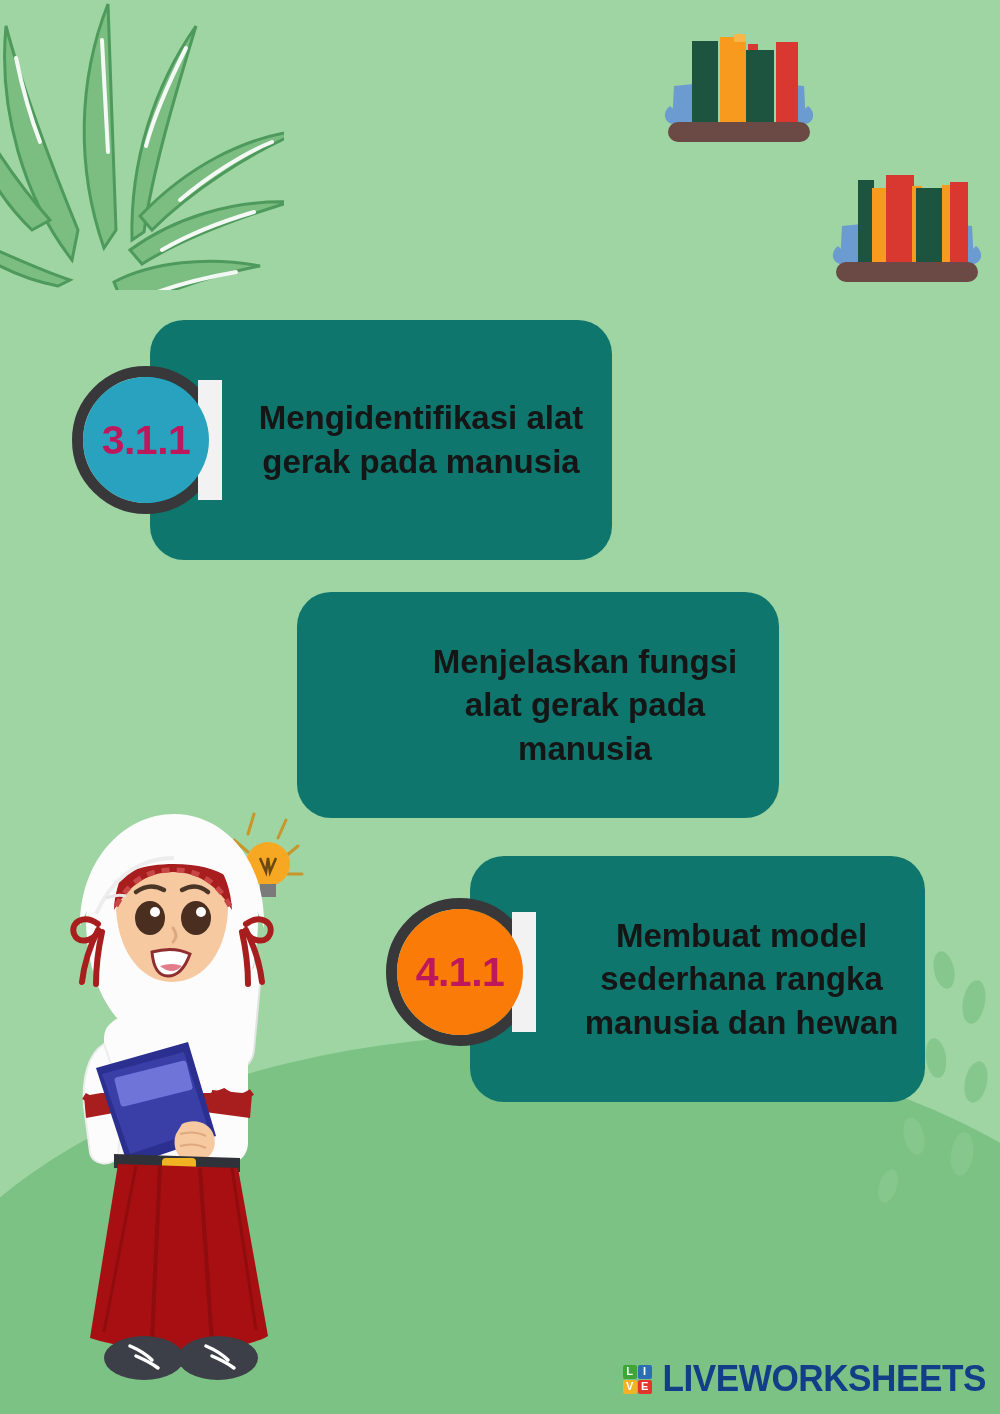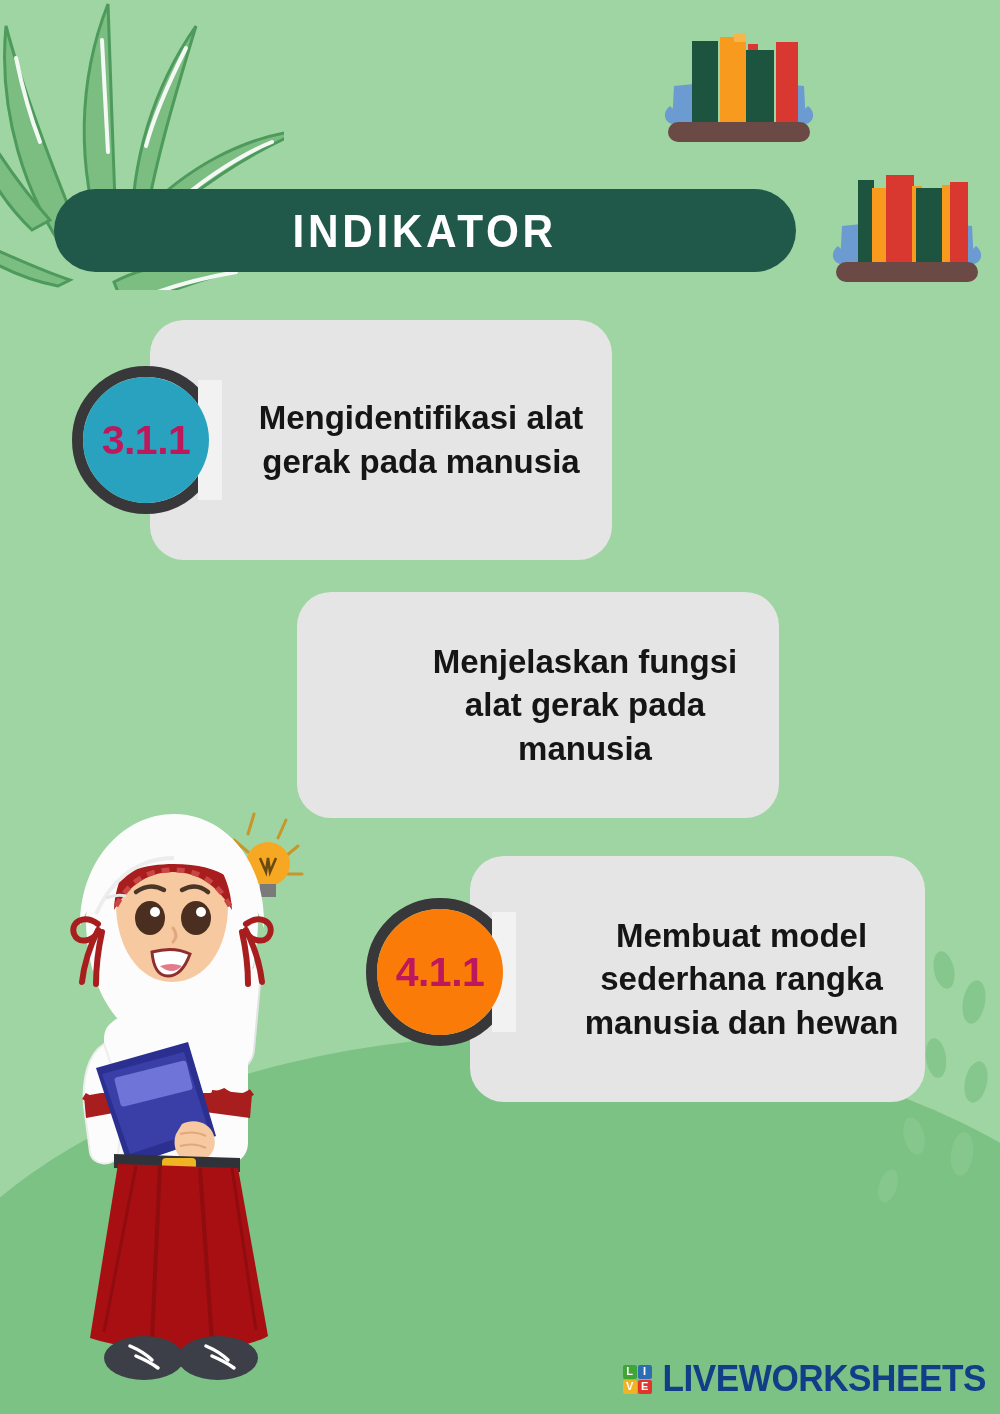--- a/index.html
+++ b/index.html
@@ -64,21 +64,21 @@
     font-weight: bold;
     letter-spacing: 4px;
     text-transform: uppercase;
     font-stretch: condensed;
     transform: scaleX(0.92);
   }
 
   
   .card {
     position: absolute;
-    background: #e5e5e5;
+    background: #0f766e;
     border-radius: 34px;
     box-sizing: border-box;
     display: flex;
     align-items: center;
   }
   .card-text {
     color: #151515;
     font-weight: bold;
     font-size: 33px;
     line-height: 1.32;
@@ -130,21 +130,21 @@
     align-items: center;
     justify-content: center;
     color: #be185d;
     font-weight: bold;
     font-size: 41px;
     letter-spacing: -0.5px;
     z-index: 3;
   }
   .badge-1 { left: 72px;  top: 366px; }
   .badge-2 { left: 232px; top: 630px; }
-  .badge-3 { left: 366px; top: 898px; }
+  .badge-3 { left: 386px; top: 898px; }
 
   
   .shelf { position: absolute; }
   .shelf-1 { left: 660px; top: 28px;  width: 158px; height: 115px; }
   .shelf-2 { left: 828px; top: 168px; width: 158px; height: 115px; }
 
   
   .character {
     position: absolute;
     left: 40px;
@@ -266,23 +266,20 @@
       <rect x="44" y="20" width="16" height="76" fill="#F79A1E"></rect>
       <rect x="58" y="7" width="28" height="89" fill="#D8382F"></rect>
       <rect x="84" y="18" width="10" height="78" fill="#F79A1E"></rect>
       <rect x="88" y="20" width="28" height="76" fill="#1D5440"></rect>
       <rect x="114" y="17" width="12" height="79" fill="#F79A1E"></rect>
       <rect x="122" y="14" width="18" height="82" fill="#D8382F"></rect>
       <rect x="8" y="94" width="142" height="20" rx="10" fill="#6B4A46"></rect>
     </svg>
   </div>
 
-  <div class="banner">
-    <div class="banner-text">INDIKATOR</div>
-  </div>
 
   <div class="card card-1">
     <div class="card-text">Mengidentifikasi alat gerak pada manusia</div>
   </div>
   <div class="badge badge-1">
     <div class="ring"></div>
     <div class="ring-gap"></div>
     <div class="disc" style="background:#29A2C0"></div>
     <div class="num">3.1.1</div>
   </div>

